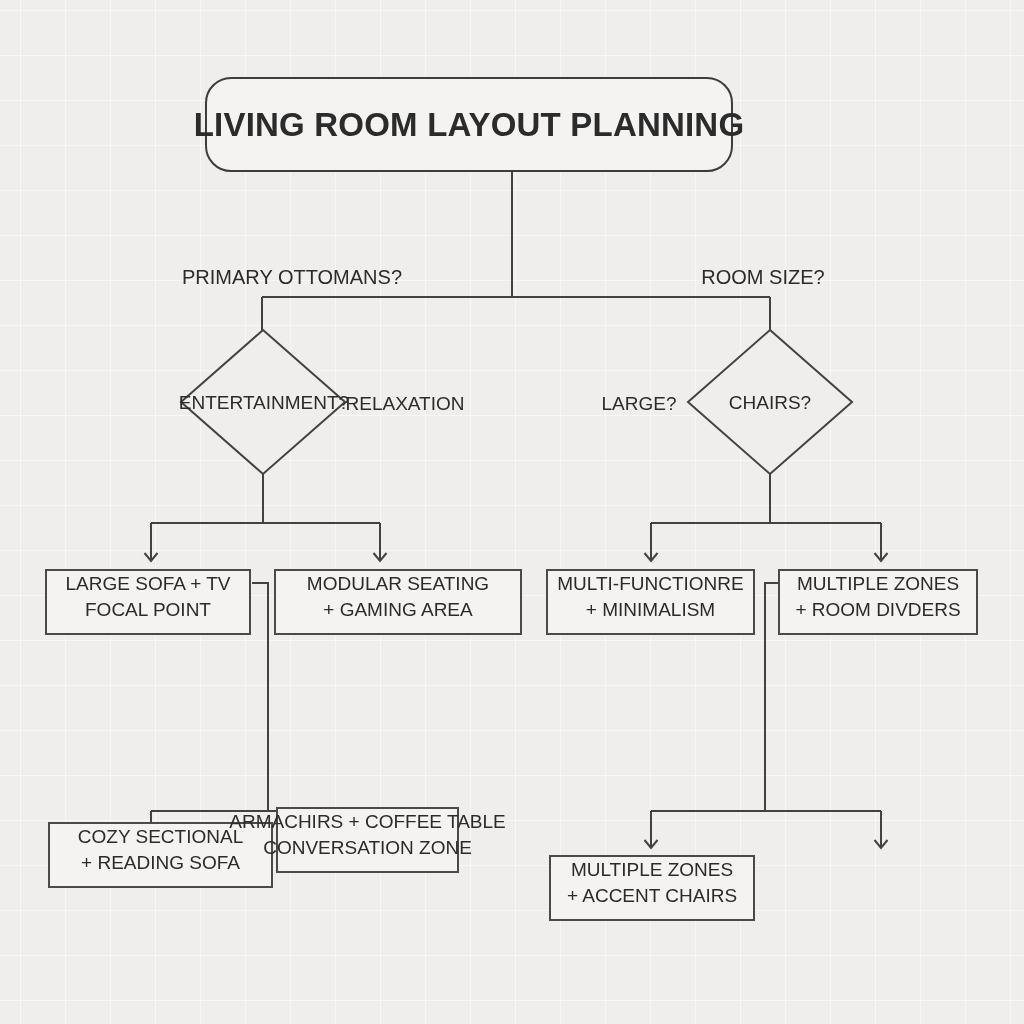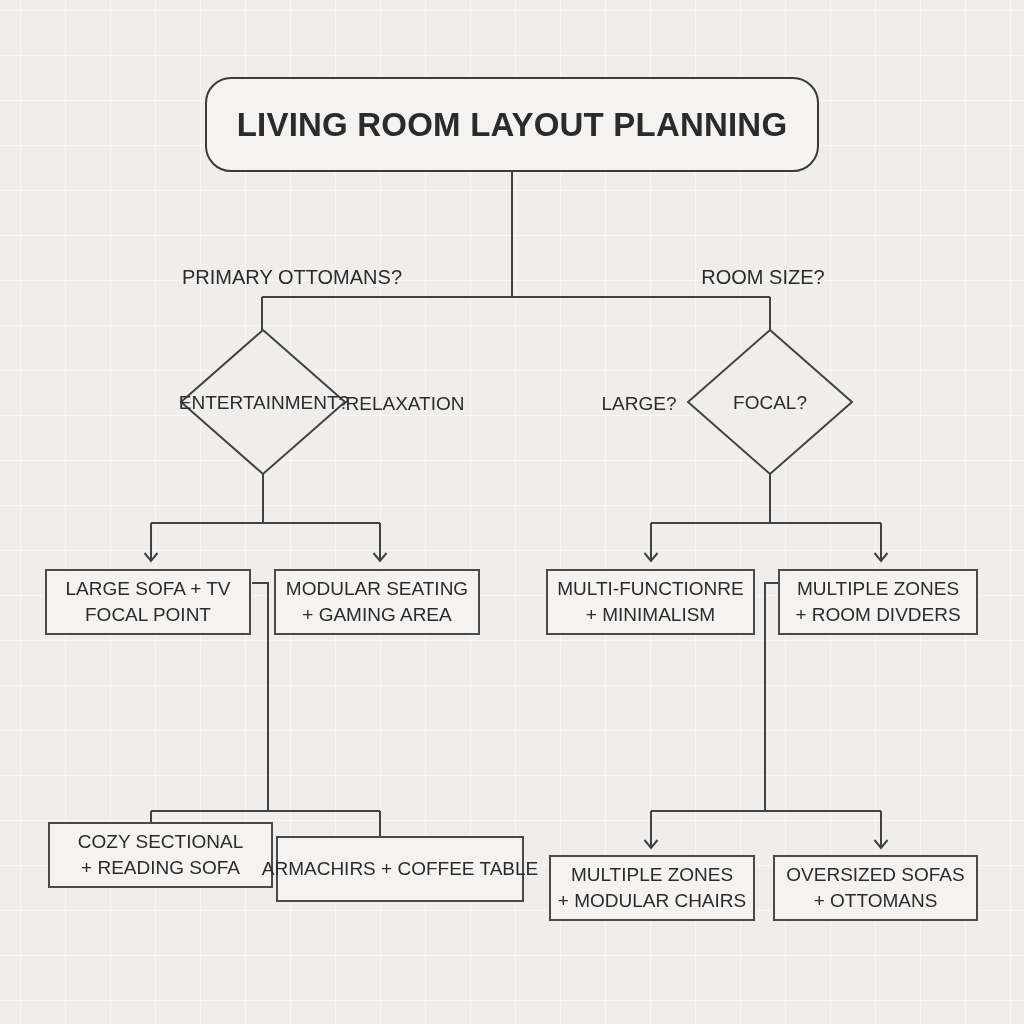--- a/index.html
+++ b/index.html
@@ -18,42 +18,42 @@
       linear-gradient(to right, rgba(255,255,255,.55) 1.5px, transparent 1.5px),
       linear-gradient(to bottom, rgba(255,255,255,.55) 1.5px, transparent 1.5px);
     background-size:45px 45px;
     background-position:20px 10px;
     color:var(--text);
   }
   svg.wires{position:absolute;left:0;top:0;width:1024px;height:1024px;color:var(--line)}
   svg.wires path, svg.wires polyline{stroke:currentColor;stroke-width:2;fill:none}
   svg.wires polygon{stroke:currentColor;stroke-width:2;fill:var(--background)}
   .title-box{
-    position:absolute;left:205px;top:77px;width:614px;height:95px;
+    position:absolute;left:205px;top:77px;width:528px;height:95px;
     border:2.5px solid #3c3c3c;border-radius:26px;background:var(--box_fill);
     display:flex;align-items:center;justify-content:center;
   }
   .title-box .t{font-size:33px;font-weight:700;letter-spacing:.2px;white-space:nowrap}
   .q-label{position:absolute;font-size:20px;font-weight:500;text-align:center;white-space:nowrap}
   .d-label{position:absolute;font-size:19px;font-weight:500;text-align:center;white-space:nowrap}
   .node{
     position:absolute;height:66px;border:2px solid var(--box_border);
     background:var(--box_fill);
-    display:flex;flex-direction:column;align-items:center;justify-content:center;
+    display:flex;flex-direction:column;align-items:center;justify-content:flex-start;
     font-size:19px;line-height:26px;text-align:center;font-weight:500;
   }
   .node span{white-space:nowrap}
   
   .n-a{left:45px;top:569px;width:206px}
-  .n-b{left:274px;top:569px;width:206px}
+  .n-b{left:274px;top:569px;width:248px}
   .n-c{left:546px;top:569px;width:209px}
   .n-d{left:778px;top:569px;width:200px}
   
   .n-e{left:48px;top:822px;width:225px}
-  .n-f{left:276px;top:836px;width:248px}
+  .n-f{left:276px;top:807px;width:183px}
   .n-g{left:549px;top:855px;width:206px}
   .n-h{left:773px;top:855px;width:205px}
   
   .q-left{left:147px;top:266px;width:290px}
   .q-right{left:663px;top:266px;width:200px}
   .d-ent{left:154px;top:392px;width:220px}
   .d-relax{left:305px;top:393px;width:200px}
   .d-large{left:539px;top:393px;width:200px}
   .d-small{left:670px;top:392px;width:200px}
 </style>
@@ -113,21 +113,21 @@
   <div class="title-box">
     <span class="t">LIVING ROOM LAYOUT PLANNING</span>
   </div>
 
   <div class="q-label q-left">PRIMARY OTTOMANS?</div>
   <div class="q-label q-right">ROOM SIZE?</div>
 
   <div class="d-label d-ent">ENTERTAINMENT?</div>
   <div class="d-label d-relax">RELAXATION</div>
   <div class="d-label d-large">LARGE?</div>
-  <div class="d-label d-small">FOCAL?</div>
+  <div class="d-label d-small">CHAIRS?</div>
 
   <div class="node n-a">
     <span>LARGE SOFA + TV</span>
     <span>FOCAL POINT</span>
   </div>
   <div class="node n-b">
     <span>MODULAR SEATING</span>
     <span>+ GAMING AREA</span>
   </div>
   <div class="node n-c">
@@ -138,23 +138,20 @@
     <span>MULTIPLE ZONES</span>
     <span>+ ROOM DIVDERS</span>
   </div>
 
   <div class="node n-e">
     <span>COZY SECTIONAL</span>
     <span>+ READING SOFA</span>
   </div>
   <div class="node n-f">
     <span>ARMACHIRS + COFFEE TABLE</span>
+    <span>CONVERSATION ZONE</span>
   </div>
   <div class="node n-g">
     <span>MULTIPLE ZONES</span>
-    <span>+ MODULAR CHAIRS</span>
-  </div>
-  <div class="node n-h">
-    <span>OVERSIZED SOFAS</span>
-    <span>+ OTTOMANS</span>
+    <span>+ ACCENT CHAIRS</span>
   </div>
 
 </div>
 
 </body></html>

